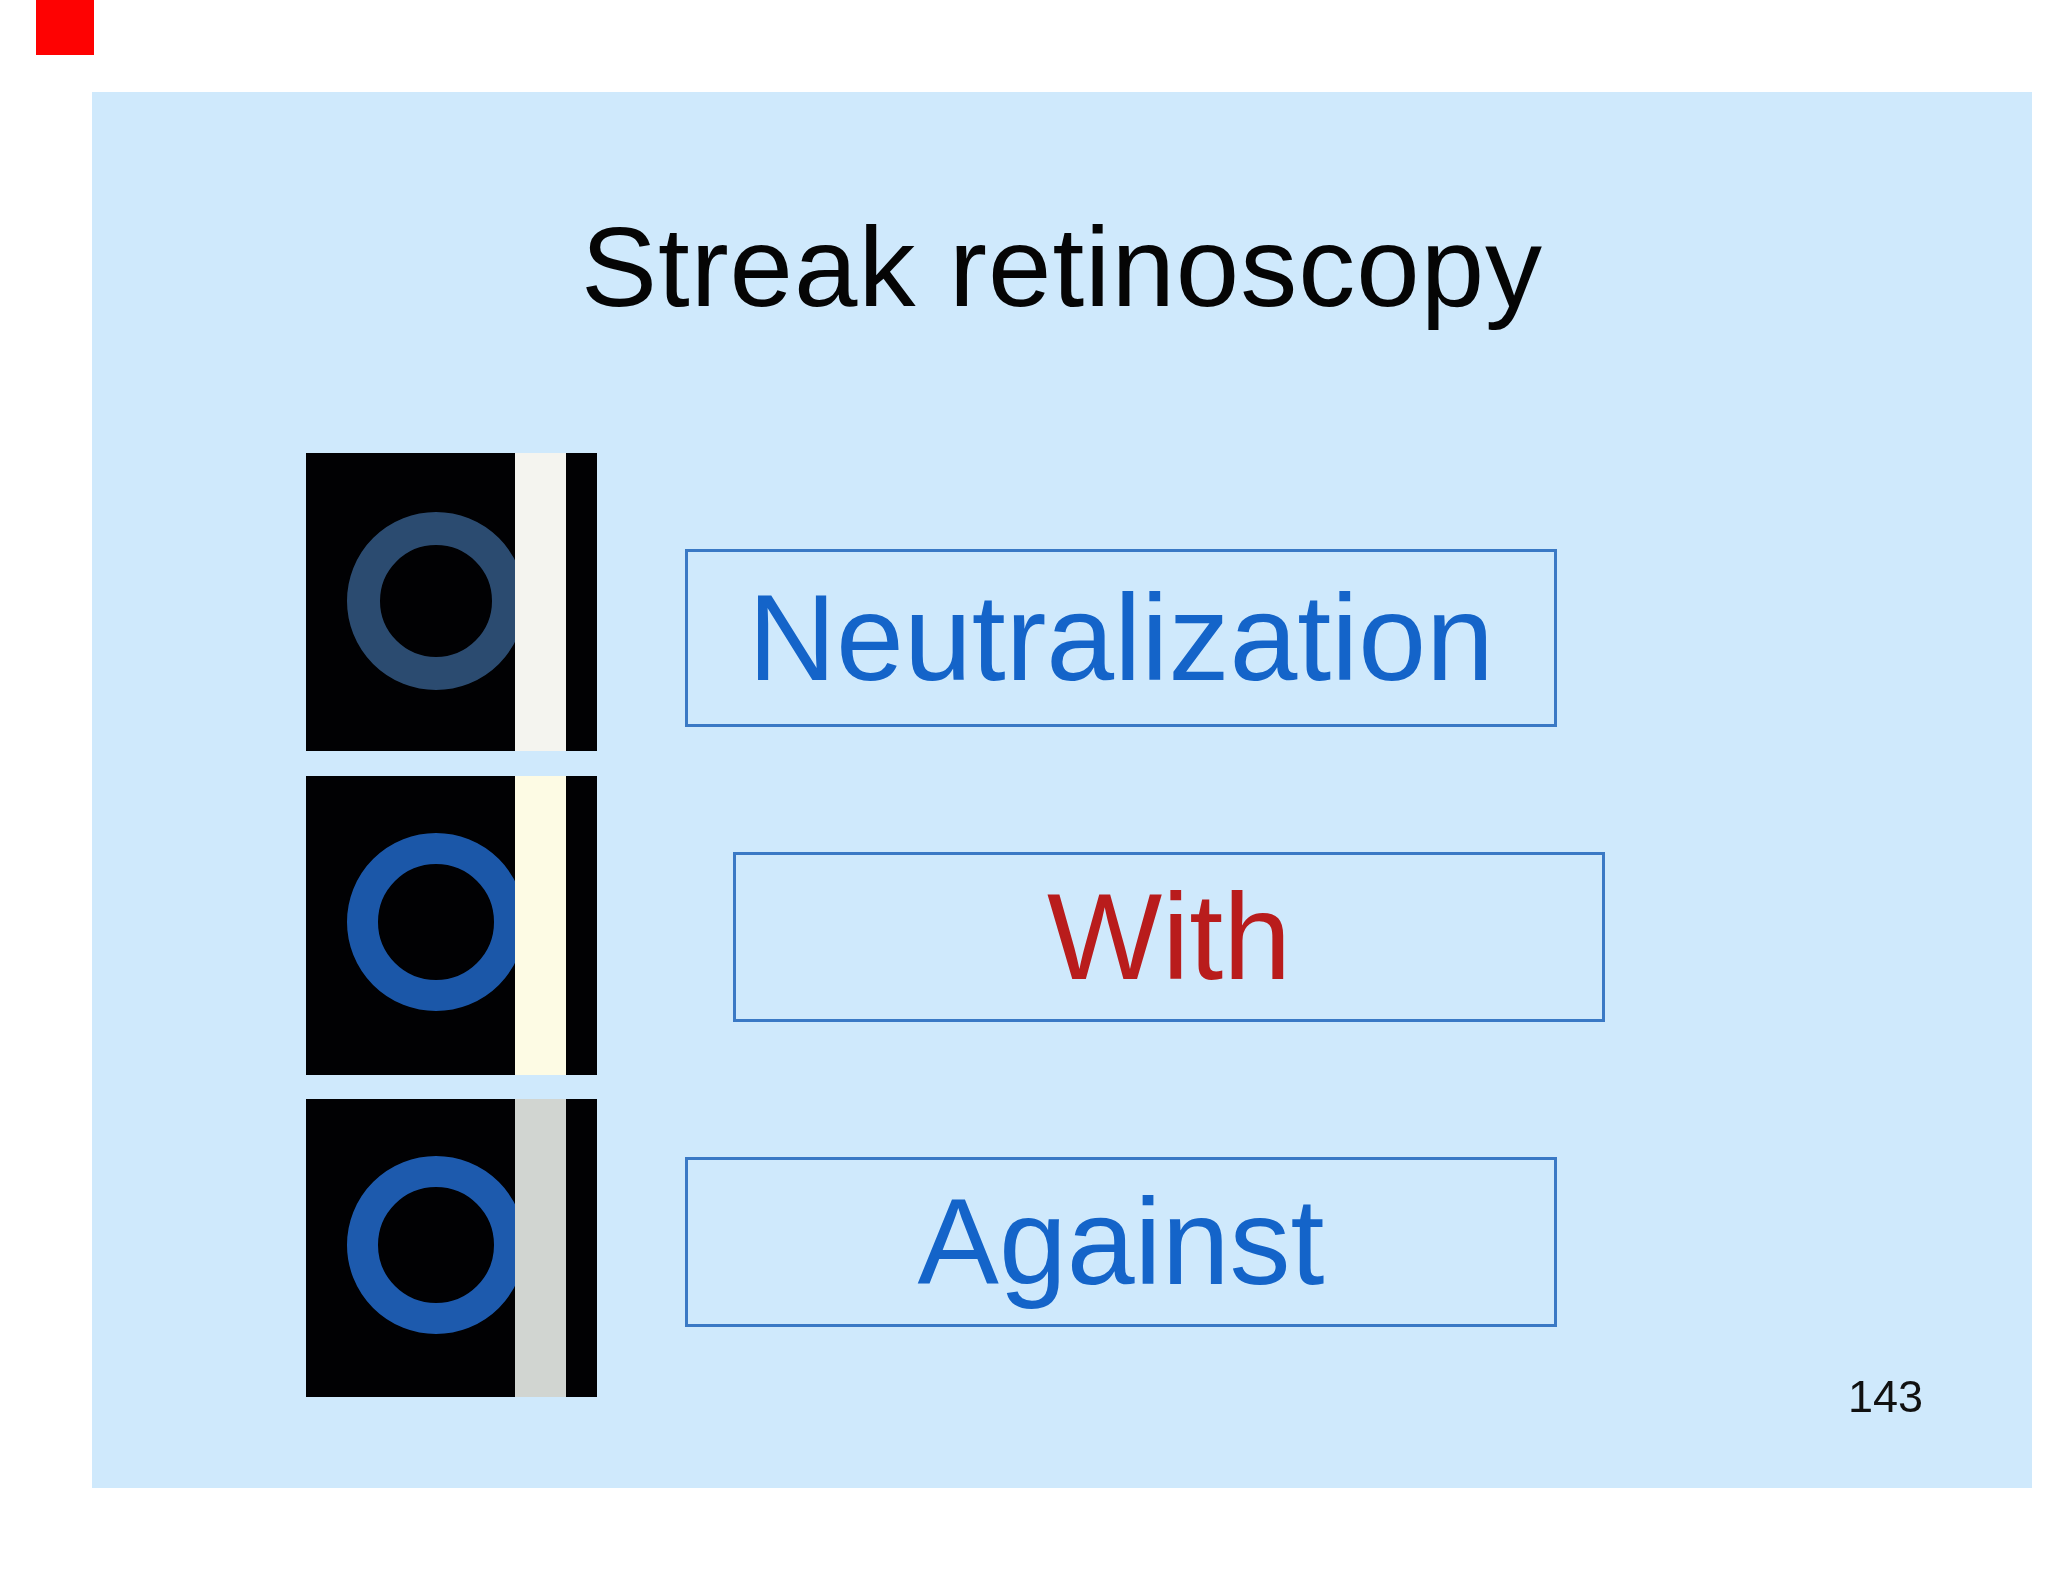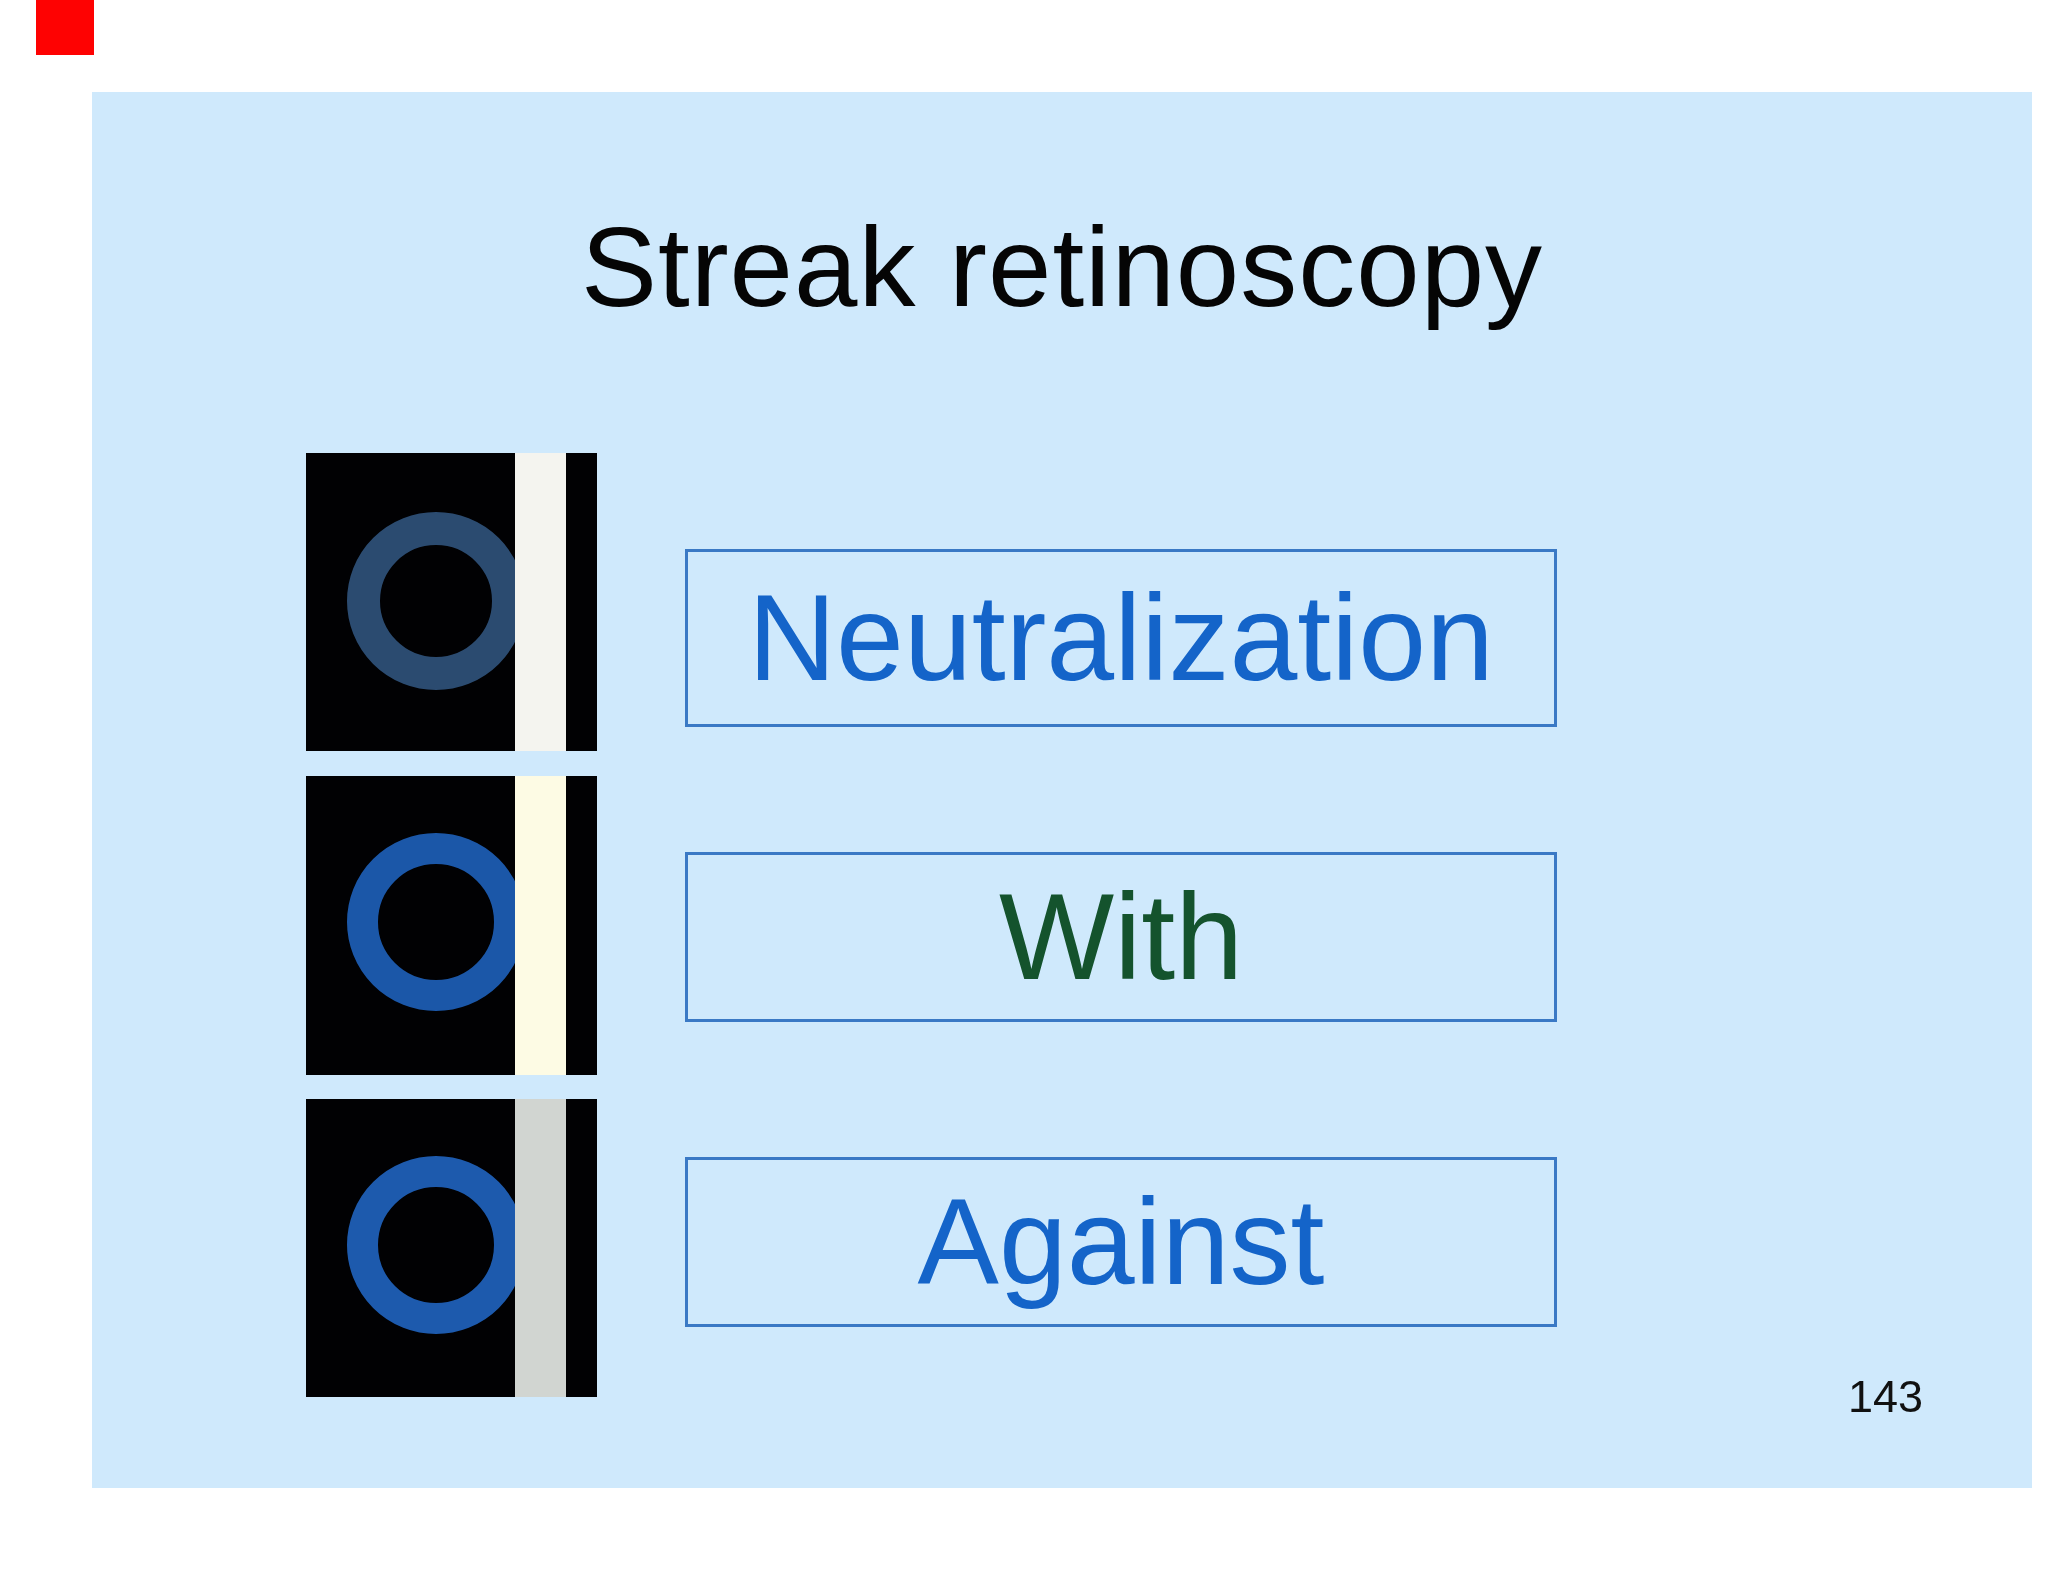--- a/index.html
+++ b/index.html
@@ -80,21 +80,21 @@
 
   <div class="eye-square sq3" style="background: rgb(1, 1, 3);">
     <div class="ring" style="border-color: rgb(29, 90, 173);"></div>
     <div class="streak" style="background: rgb(209, 213, 209);"></div>
   </div>
 
   <div class="label-box box1" style="color: rgb(20, 100, 201); border-color: rgb(58, 121, 197);">
     <span>Neutralization</span>
   </div>
 
-  <div class="label-box box2" style="color: #14532d; border-color: rgb(58, 121, 197);">
+  <div class="label-box box2" style="color: #b91c1c; border-color: rgb(58, 121, 197); margin-left: 48px;">
     <span>With</span>
   </div>
 
   <div class="label-box box3" style="color: rgb(20, 100, 201); border-color: rgb(58, 121, 197);">
     <span>Against</span>
   </div>
 
   <div class="page-number" style="color: rgb(17, 17, 17);">143</div>
 
 </div>

